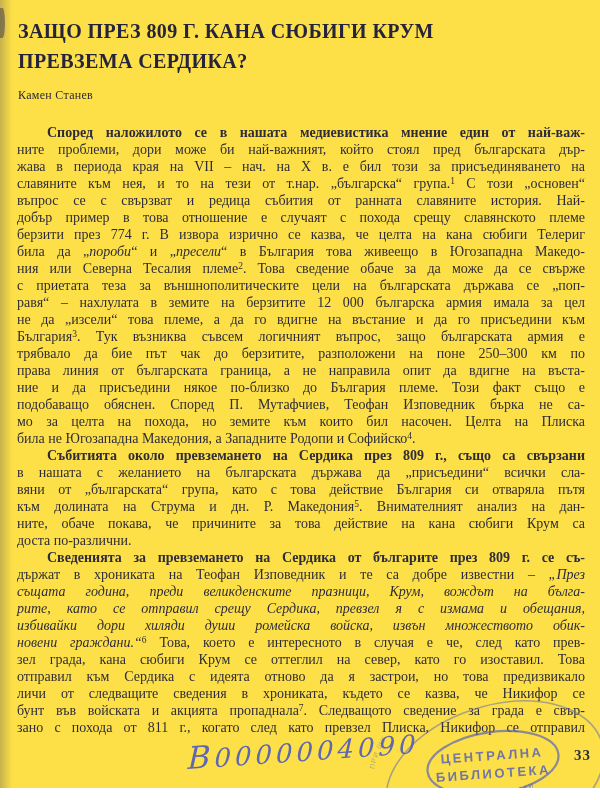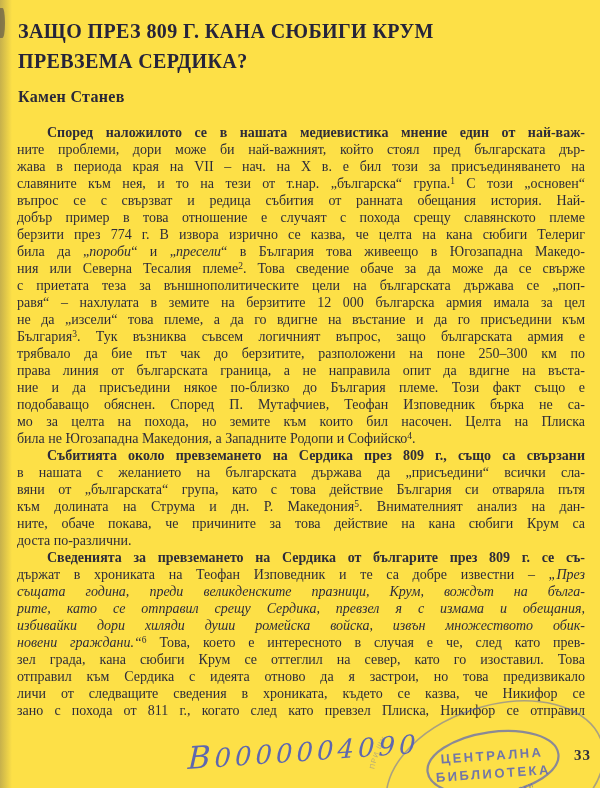--- a/index.html
+++ b/index.html
@@ -17,21 +17,21 @@
     position:absolute;left:0;top:8px;width:5px;height:30px;
     background:#5a5348;opacity:.65;border-radius:0 50% 50% 0;
   }
   .title{
     position:absolute;left:18px;top:16px;width:560px;
     font-size:20px;line-height:30px;font-weight:bold;
     letter-spacing:.4px;color:#26243a;
   }
   .author{
     position:absolute;left:18px;top:88px;
-    font-size:16px;font-weight:bold;color:#2a2838;letter-spacing:.3px;
+    font-size:12px;font-weight:normal;color:#2a2838;letter-spacing:.3px;
   }
   .body{
     position:absolute;left:17px;top:124px;width:568px;color:#2e2c3a;
   }
   .line{
     font-size:14px;line-height:17px;height:17px;
     text-align:justify;text-align-last:justify;white-space:normal;
   }
   .line.ind{text-indent:30px;font-weight:bold;}
   .line.end{text-align-last:left;}
@@ -63,21 +63,21 @@
     <div>ПРЕВЗЕМА СЕРДИКА?</div>
   </div>
 
   <div class="author">Камен Станев</div>
 
   <div class="body">
       <div class="line ind"><span>Според наложилото се в нашата медиевистика мнение един от най-важ-</span></div>
       <div class="line"><span>ните проблеми, дори може би най-важният, който стоял пред българската дър-</span></div>
       <div class="line"><span>жава в периода края на VII – нач. на X в. е бил този за присъединяването на</span></div>
       <div class="line"><span>славяните към нея, и то на тези от т.нар. „българска“ група.</span><span class="sup">1</span><span> С този „основен“</span></div>
-      <div class="line"><span>въпрос се с свързват и редица събития от ранната обещания история. Най-</span></div>
+      <div class="line"><span>въпрос се с свързват и редица събития от ранната славяните история. Най-</span></div>
       <div class="line"><span>добър пример в това отношение е случаят с похода срещу славянското племе</span></div>
       <div class="line"><span>берзити през 774 г. В извора изрично се казва, че целта на кана сюбиги Телериг</span></div>
       <div class="line"><span>била да „</span><span class="it">пороби</span><span>“ и „</span><span class="it">пресели</span><span>“ в България това живеещо в Югозападна Македо-</span></div>
       <div class="line"><span>ния или Северна Тесалия племе</span><span class="sup">2</span><span>. Това сведение обаче за да може да се свърже</span></div>
       <div class="line"><span>с приетата теза за външнополитическите цели на българската държава се „поп-</span></div>
       <div class="line"><span>равя“ – нахлулата в земите на берзитите 12 000 българска армия имала за цел</span></div>
       <div class="line"><span>не да „изсели“ това племе, а да го вдигне на въстание и да го присъедини към</span></div>
       <div class="line"><span>България</span><span class="sup">3</span><span>. Тук възниква съвсем логичният въпрос, защо българската армия е</span></div>
       <div class="line"><span>трябвало да бие път чак до берзитите, разположени на поне 250–300 км по</span></div>
       <div class="line"><span>права линия от българската граница, а не направила опит да вдигне на въста-</span></div>
@@ -93,20 +93,21 @@
       <div class="line end"><span>доста по-различни.</span></div>
       <div class="line ind"><span>Сведенията за превземането на Сердика от българите през 809 г. се съ-</span></div>
       <div class="line"><span>държат в хрониката на Теофан Изповедник и те са добре известни – </span><span class="it">„През</span></div>
       <div class="line"><span class="it">същата година, преди великденските празници, Крум, вождът на бълга-</span></div>
       <div class="line"><span class="it">рите, като се отправил срещу Сердика, превзел я с измама и обещания,</span></div>
       <div class="line"><span class="it">избивайки дори хиляди души ромейска войска, извън множеството обик-</span></div>
       <div class="line"><span class="it">новени граждани.“</span><span class="sup">6</span><span> Това, което е интересното в случая е че, след като прев-</span></div>
       <div class="line"><span>зел града, кана сюбиги Крум се оттеглил на север, като го изоставил. Това</span></div>
       <div class="line"><span>отправил към Сердика с идеята отново да я застрои, но това предизвикало</span></div>
       <div class="line"><span>личи от следващите сведения в хрониката, където се казва, че Никифор се</span></div>
+      <div class="line"><span>бунт във войската и акцията пропаднала</span><span class="sup">7</span><span>. Следващото сведение за града е свър-</span></div>
       <div class="line"><span>зано с похода от 811 г., когато след като превзел Плиска, Никифор се отправил</span></div>
     </div>
 
   <div class="invnum">В0000004090</div>
 
   <svg class="stamp" viewBox="0 0 240 108" xmlns="http://www.w3.org/2000/svg">
     <g opacity="0.5">
       <ellipse cx="135" cy="84" rx="112" ry="70" fill="none" stroke="#5a64b8" stroke-width="1.6" transform="rotate(-18 135 84)"></ellipse>
     </g>
     <ellipse cx="133" cy="71" rx="66" ry="31" fill="none" stroke="#5a64b8" stroke-width="2.2" opacity="0.7" transform="rotate(-8 133 71)"></ellipse>

